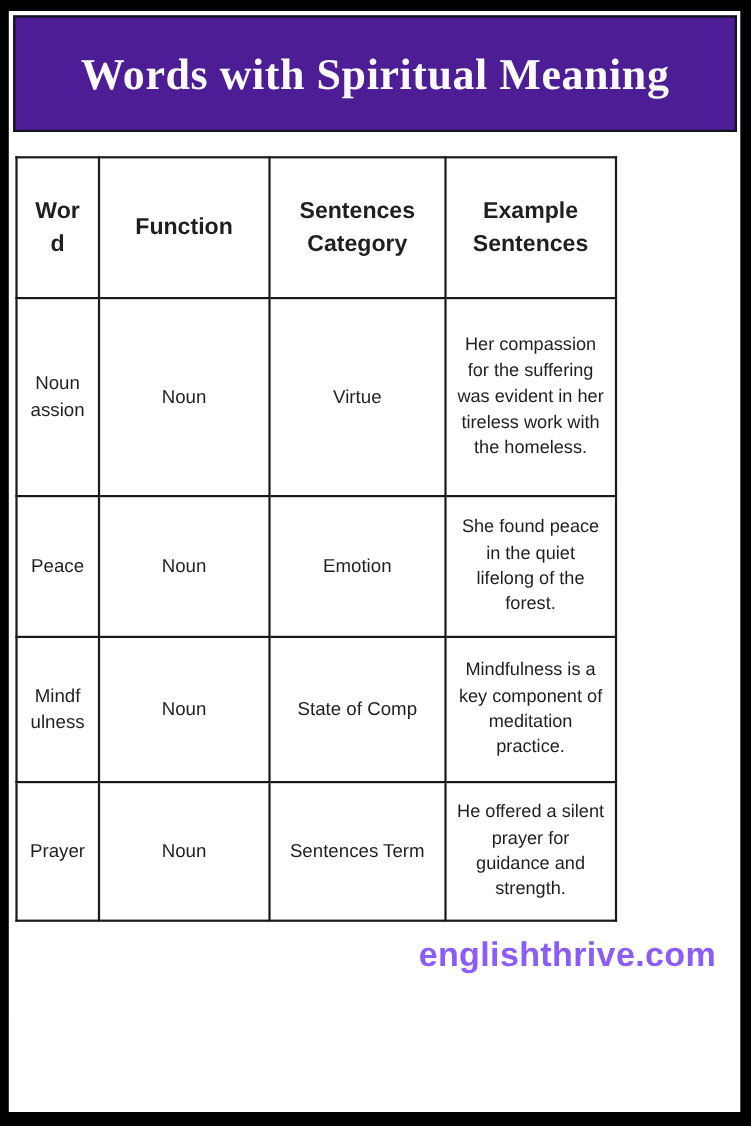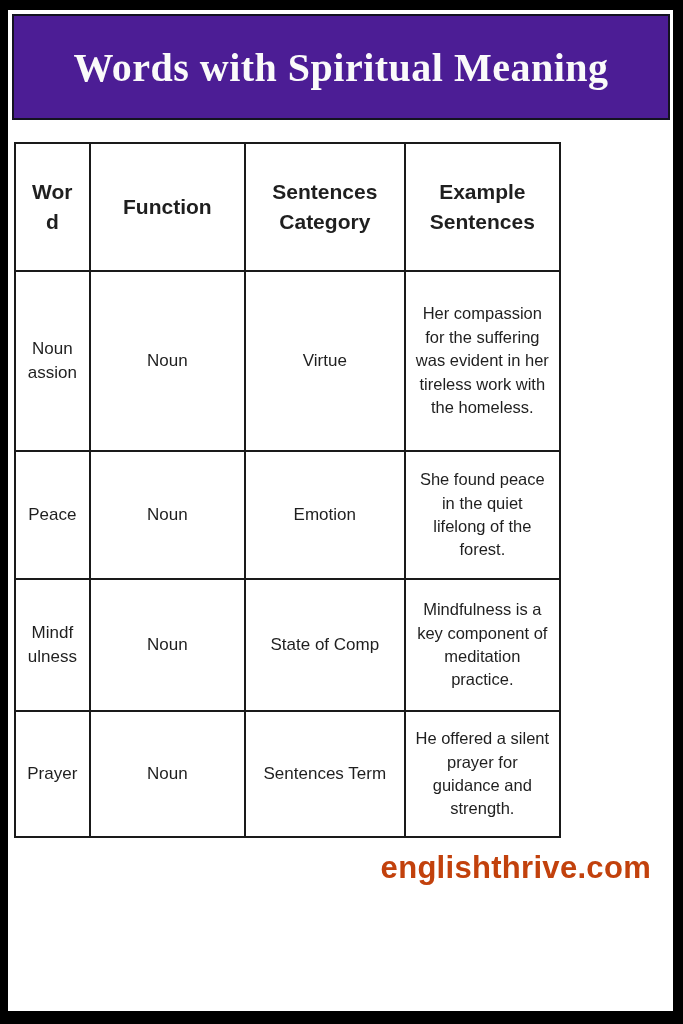--- a/index.html
+++ b/index.html
@@ -78,21 +78,21 @@
   .footer {
     height: 60px;
     display: flex;
     align-items: center;
     justify-content: flex-end;
     padding-right: 22px;
   }
   .footer .site {
     font-size: 31px;
     font-weight: 700;
-    color: #c2410c;
+    color: #8b5cf6;
     letter-spacing: 0.3px;
   }
 </style>
 </head>
 <body>
 
 <div class="page">
 
   <div class="title-box">
     <h1>Words with Spiritual Meaning</h1>

